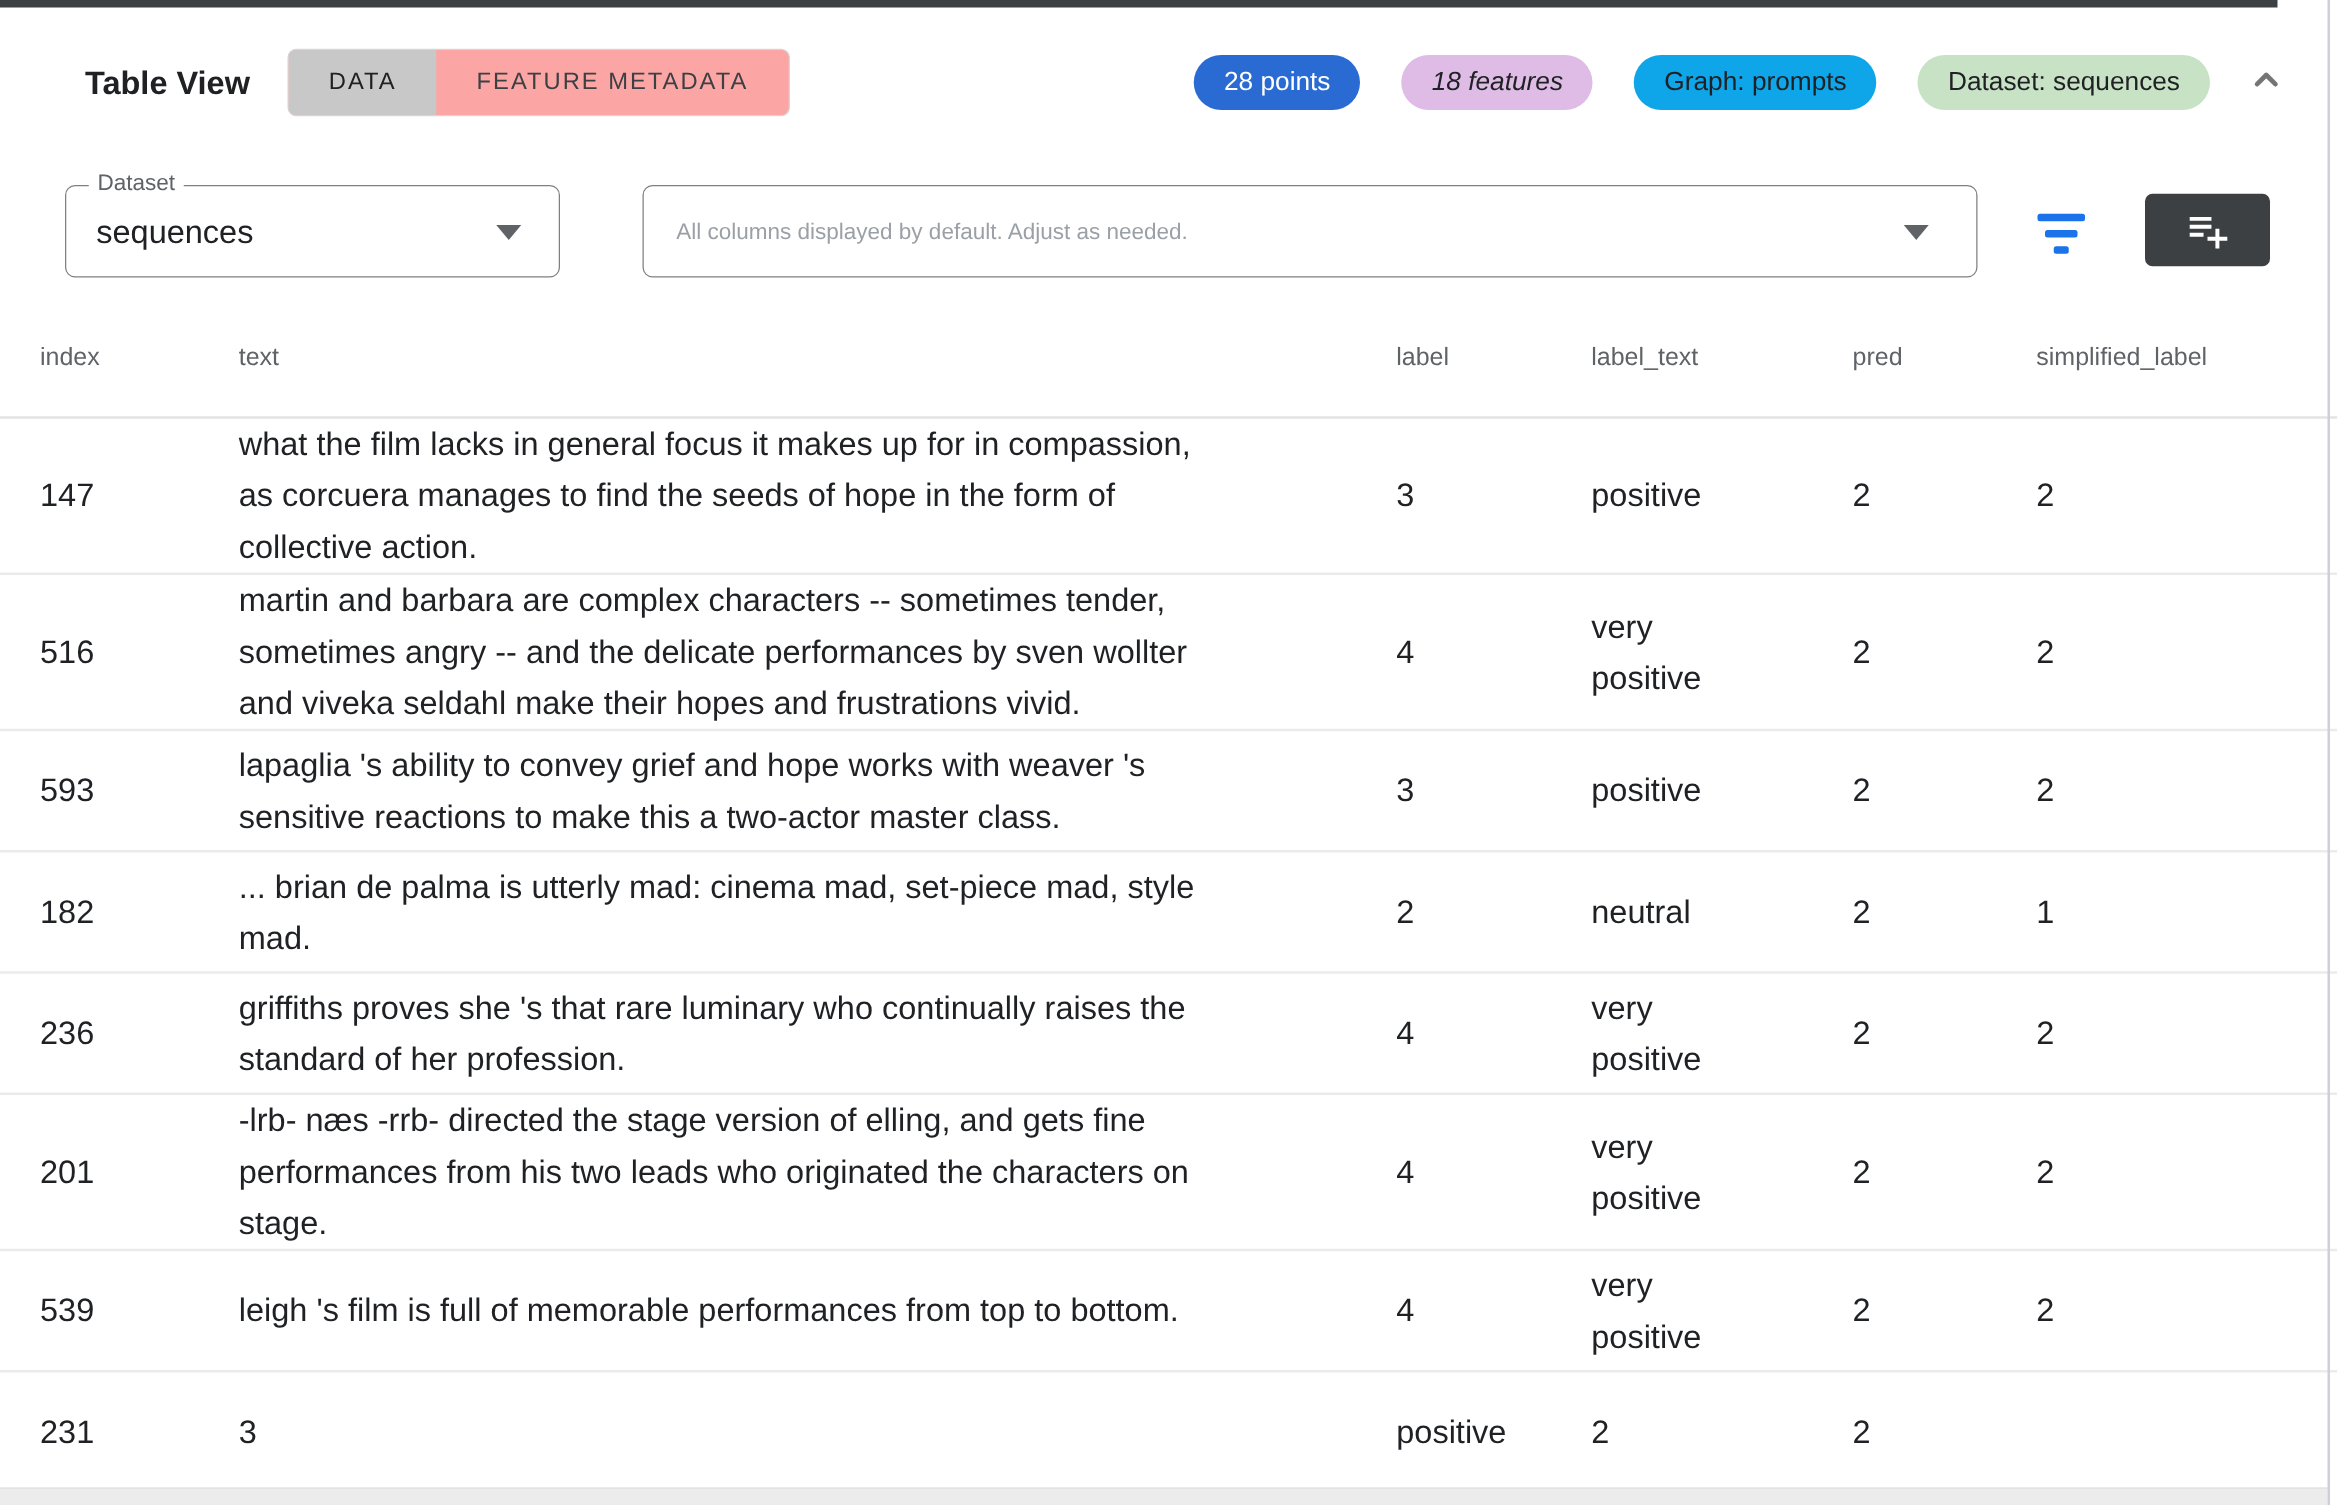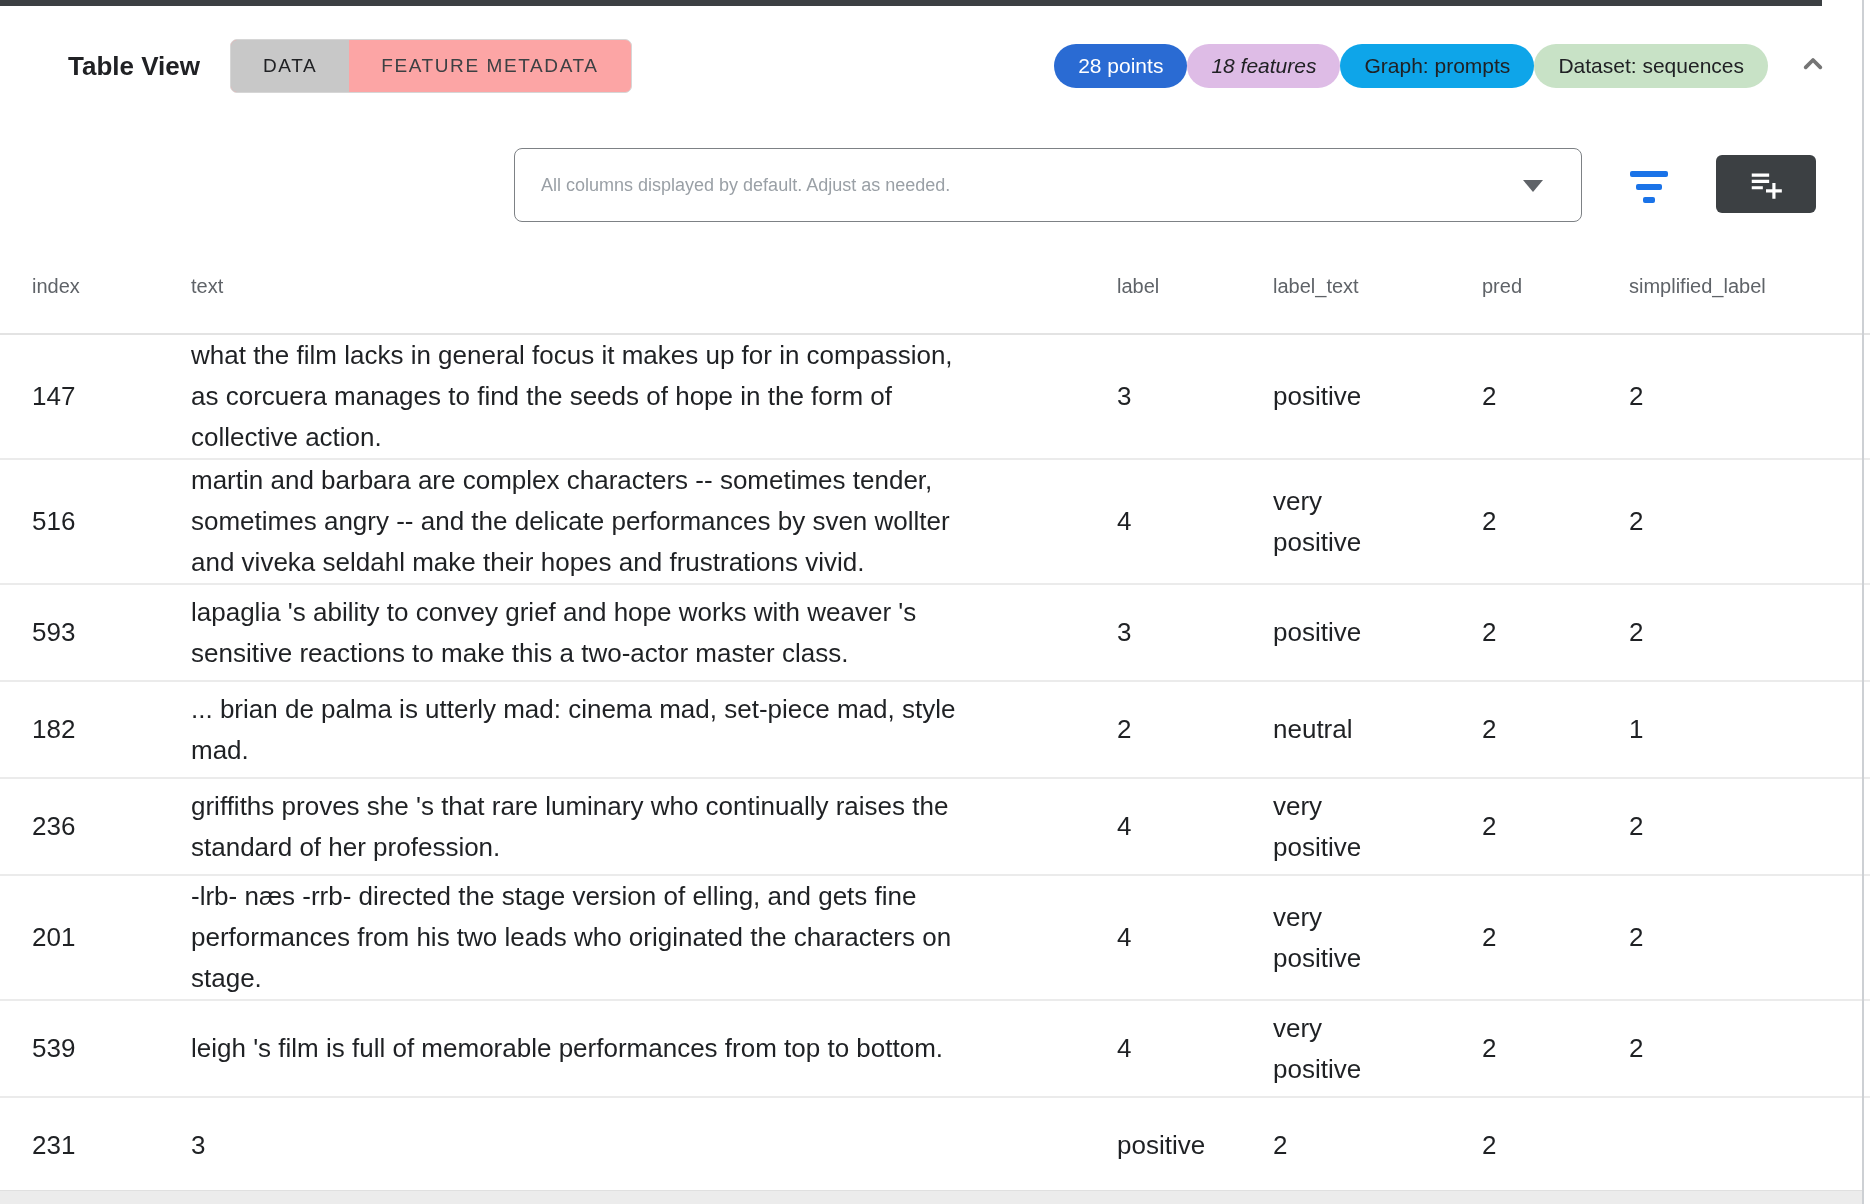--- a/index.html
+++ b/index.html
@@ -10,21 +10,21 @@
   .top-strip{position:absolute;left:0;top:0;width:1822px;height:6px;background:#3c4043;}
   .right-line{position:absolute;left:1862px;top:0;width:2px;height:1204px;background:#cdd0d4;}
   .bottom-strip{position:absolute;left:0;top:1190px;width:1862px;height:14px;background:#ececec;border-top:1px solid #e0e0e0;}
 
   
   .topbar{position:absolute;left:0;top:20px;right:8px;height:92px;display:flex;align-items:center;padding:0 32px 0 48px;box-sizing:border-box;margin-left:20px;}
   .title{font-size:26px;font-weight:700;color:#202124;margin:0;white-space:nowrap;}
   .tabs{display:flex;margin-left:30px;height:52px;border:1px solid #d6d6d6;border-radius:7px;overflow:hidden;background:#fca5a5;}
   .tab{display:flex;align-items:center;justify-content:center;font-size:19px;font-weight:500;letter-spacing:1.6px;color:#3c4043;padding:0 32px;white-space:nowrap;cursor:pointer;}
   .tab.active{background:#c8c8c8;color:#202124;}
-  .chips{display:flex;margin-left:auto;gap:0;align-items:center;}
+  .chips{display:flex;margin-left:auto;gap:33px;align-items:center;}
   .chip{height:44px;line-height:44px;border-radius:22px;padding:0 24px;font-size:21px;white-space:nowrap;}
   .collapse-btn{margin-left:28px;width:34px;height:34px;display:flex;align-items:center;justify-content:center;cursor:pointer;}
 
   
   .select{position:absolute;top:148px;height:74px;border:1.5px solid #7d8185;border-radius:8px;box-sizing:border-box;background:#fff;display:flex;align-items:center;cursor:pointer;}
   .select .flabel{position:absolute;top:-13px;left:18px;background:#fff;padding:0 7px;font-size:18px;color:#5f6368;}
   .select.dataset{left:52px;width:396px;}
   .select.dataset .value{font-size:26px;color:#202124;margin-left:24px;}
   .select.columns{left:514px;width:1068px;}
   .select.columns .placeholder{font-size:18px;color:#9aa0a6;margin-left:26px;white-space:nowrap;overflow:hidden;}
@@ -71,20 +71,25 @@
       </div>
     <div class="collapse-btn">
       <span>
         <svg width="32" height="32" viewBox="0 0 24 24">
             <path d="M6.5 14.5 L12 9 L17.5 14.5" fill="none" stroke="#757575" stroke-width="2.8" stroke-linecap="round" stroke-linejoin="round"></path>
           </svg>
       </span>
     </div>
   </div>
 
+  <div class="select dataset">
+    <span class="flabel">Dataset</span>
+    <span class="value">sequences</span>
+    <span class="caret"></span>
+  </div>
 
   <div class="select columns">
     <span class="placeholder">All columns displayed by default. Adjust as needed.</span>
     <span class="caret"></span>
   </div>
 
   <div class="filter-btn">
     <span style="display:flex;flex-direction:column;align-items:center;gap:7px;">
       <span class="filter-bar b1"></span>
       <span class="filter-bar b2"></span>

